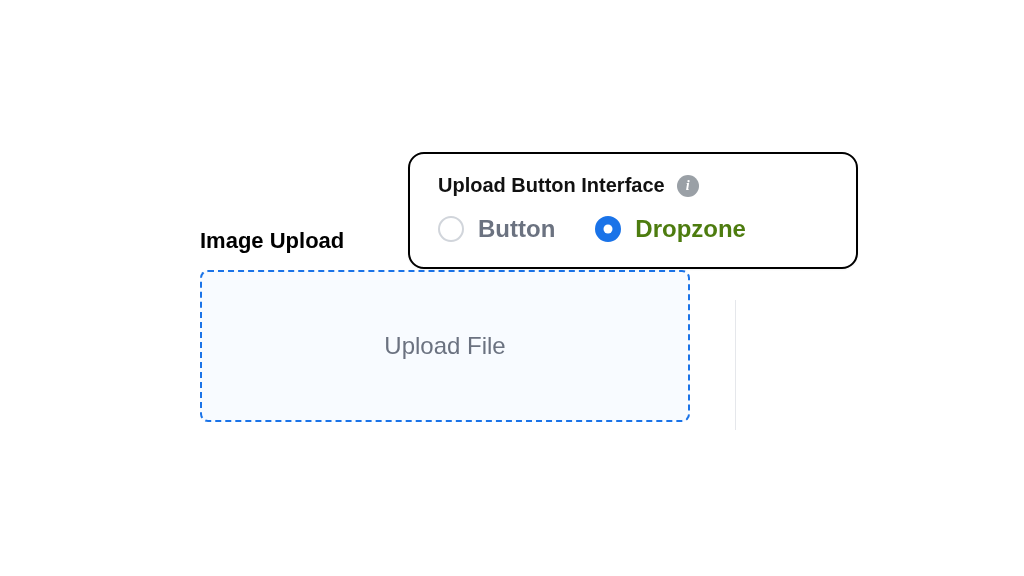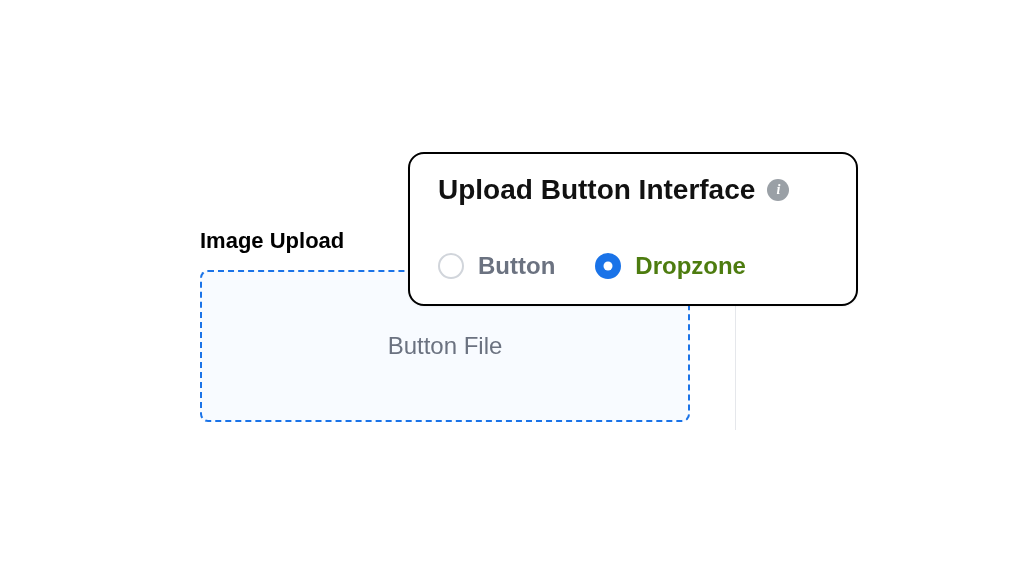--- a/index.html
+++ b/index.html
@@ -60,21 +60,21 @@
       padding: 20px 28px 24px 28px;
       box-shadow: 0 1px 2px rgba(0,0,0,0.05);
     }
     .popover-header {
       display: flex;
       align-items: center;
       gap: 12px;
       margin-bottom: 18px;
     }
     .popover-title {
-      font-size: 28px;
+      font-size: 20px;
       font-weight: 700;
       color: #111111;
     }
     .info-icon {
       width: 22px;
       height: 22px;
       border-radius: 50%;
       background: #9aa0a6;
       display: flex;
       align-items: center;
@@ -88,21 +88,20 @@
     .radio-group {
       display: flex;
       gap: 40px;
       align-items: center;
     }
     .radio-option {
       display: flex;
       align-items: center;
       gap: 14px;
       cursor: pointer;
-      margin-top: 28px;
     }
     .radio-circle {
       width: 26px;
       height: 26px;
       border-radius: 50%;
       position: relative;
       flex-shrink: 0;
     }
     .radio-unchecked {
       border: 2.5px solid #d1d5db;
@@ -133,21 +132,21 @@
     .radio-label-selected {
       color: #4d7c0f;
     }
   </style>
 </head>
 <body>
 
 <div class="section-label">Image Upload</div>
 
 <div class="dropzone">
-  <span class="dropzone-text">Button File</span>
+  <span class="dropzone-text">Upload File</span>
 </div>
 
 <div class="vline"></div>
 
 <div class="popover">
   <div class="popover-header">
     <span class="popover-title">Upload Button Interface</span>
     <span class="info-icon">i</span>
   </div>
   <div class="radio-group">

